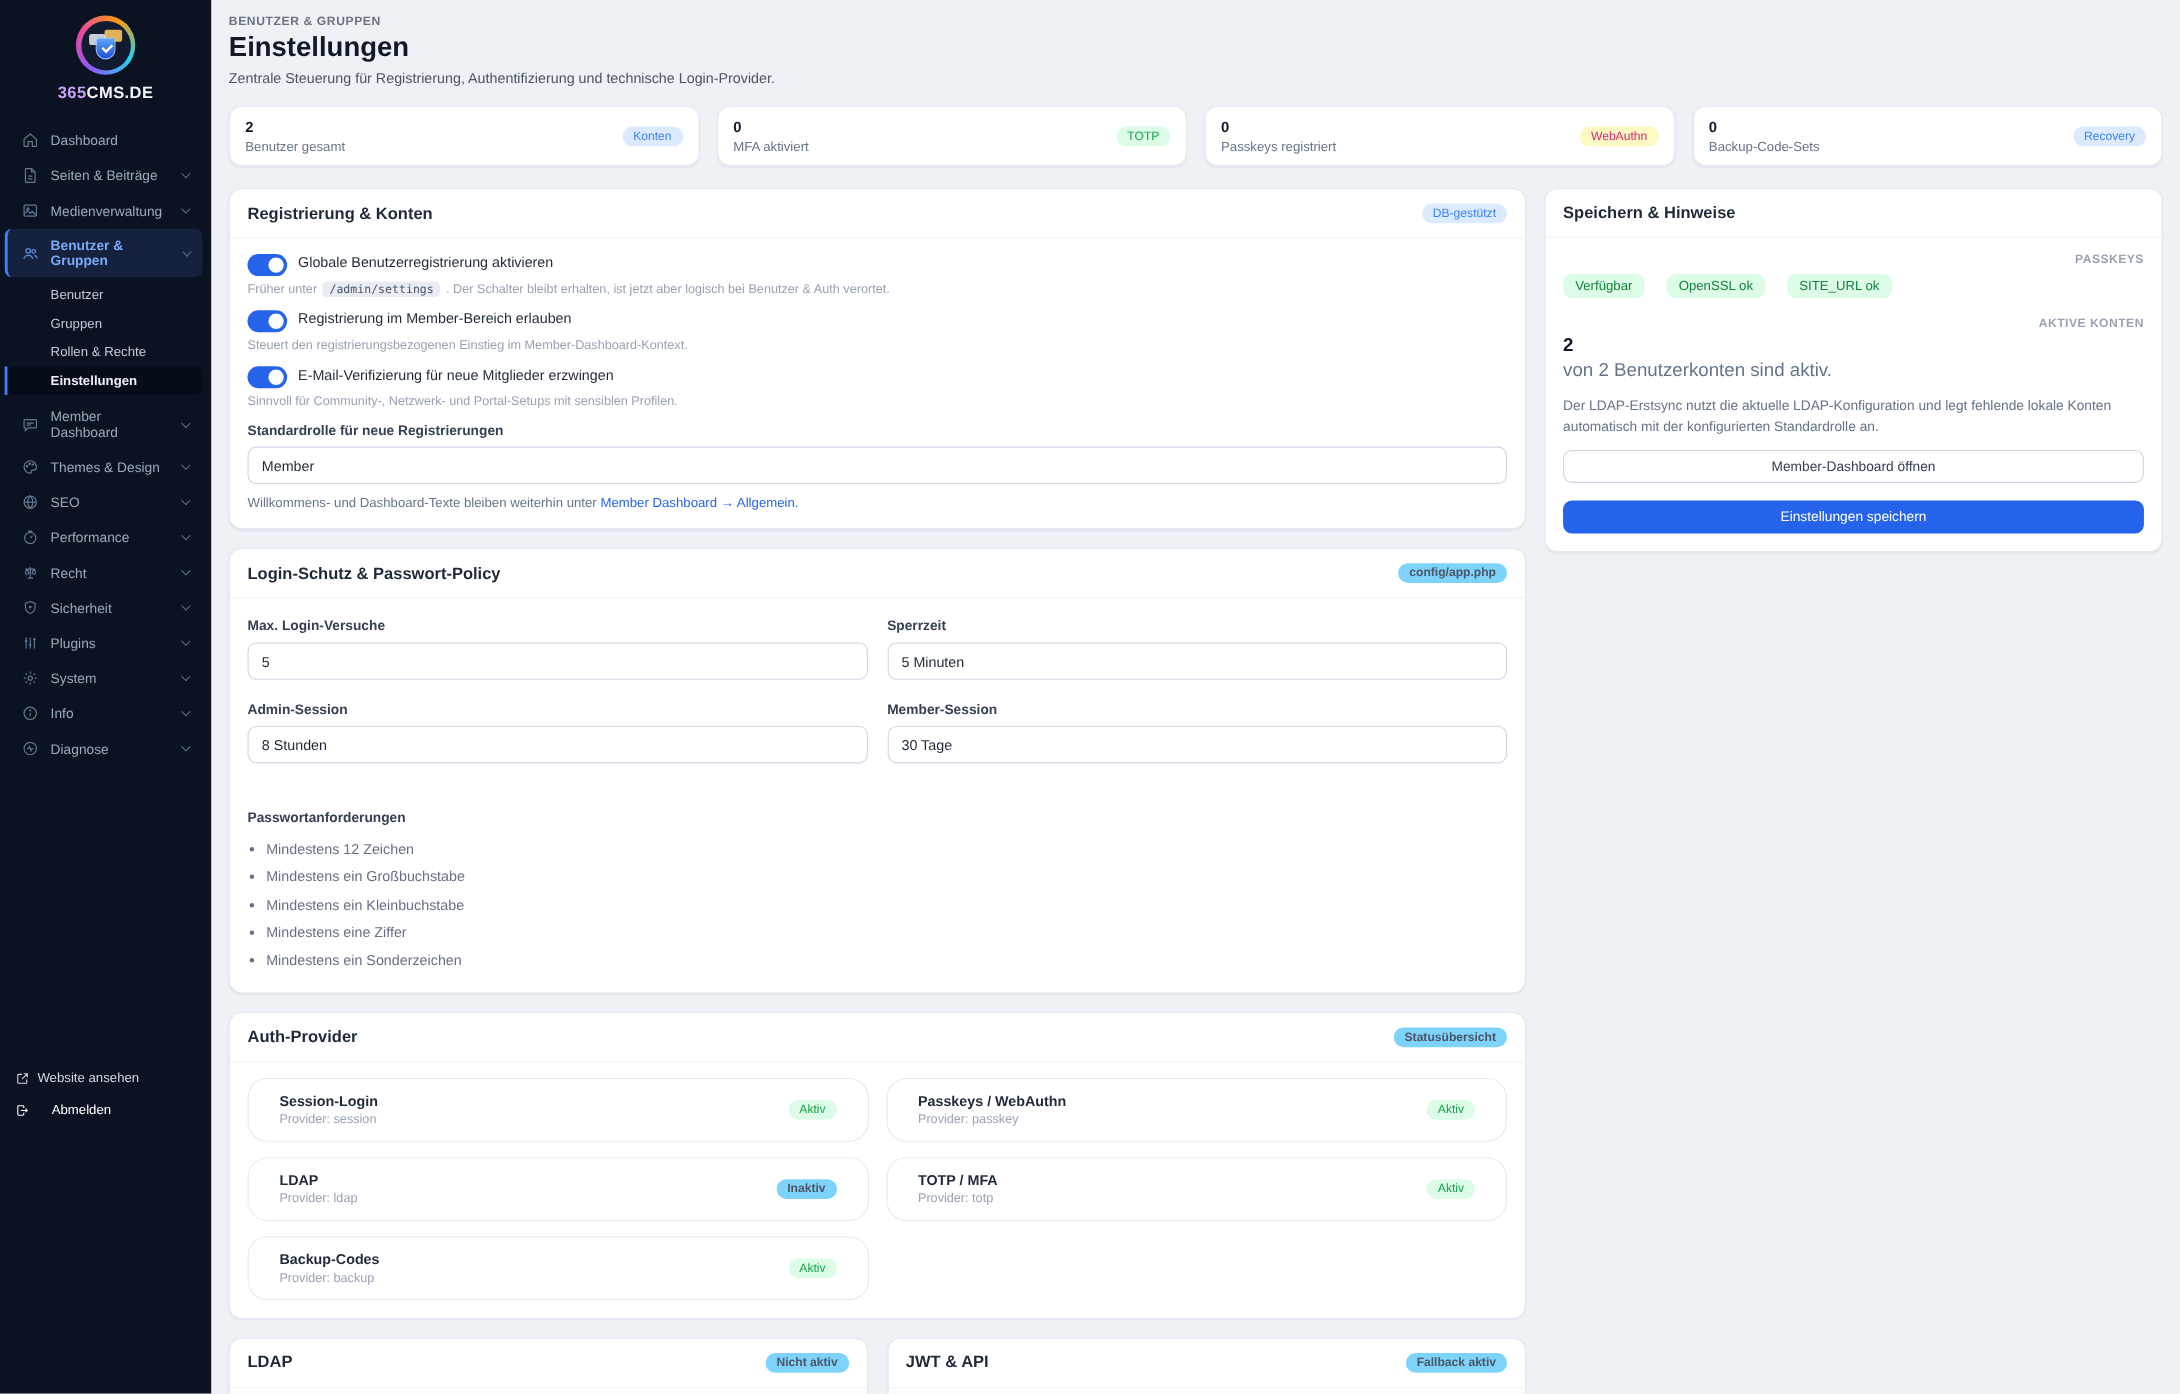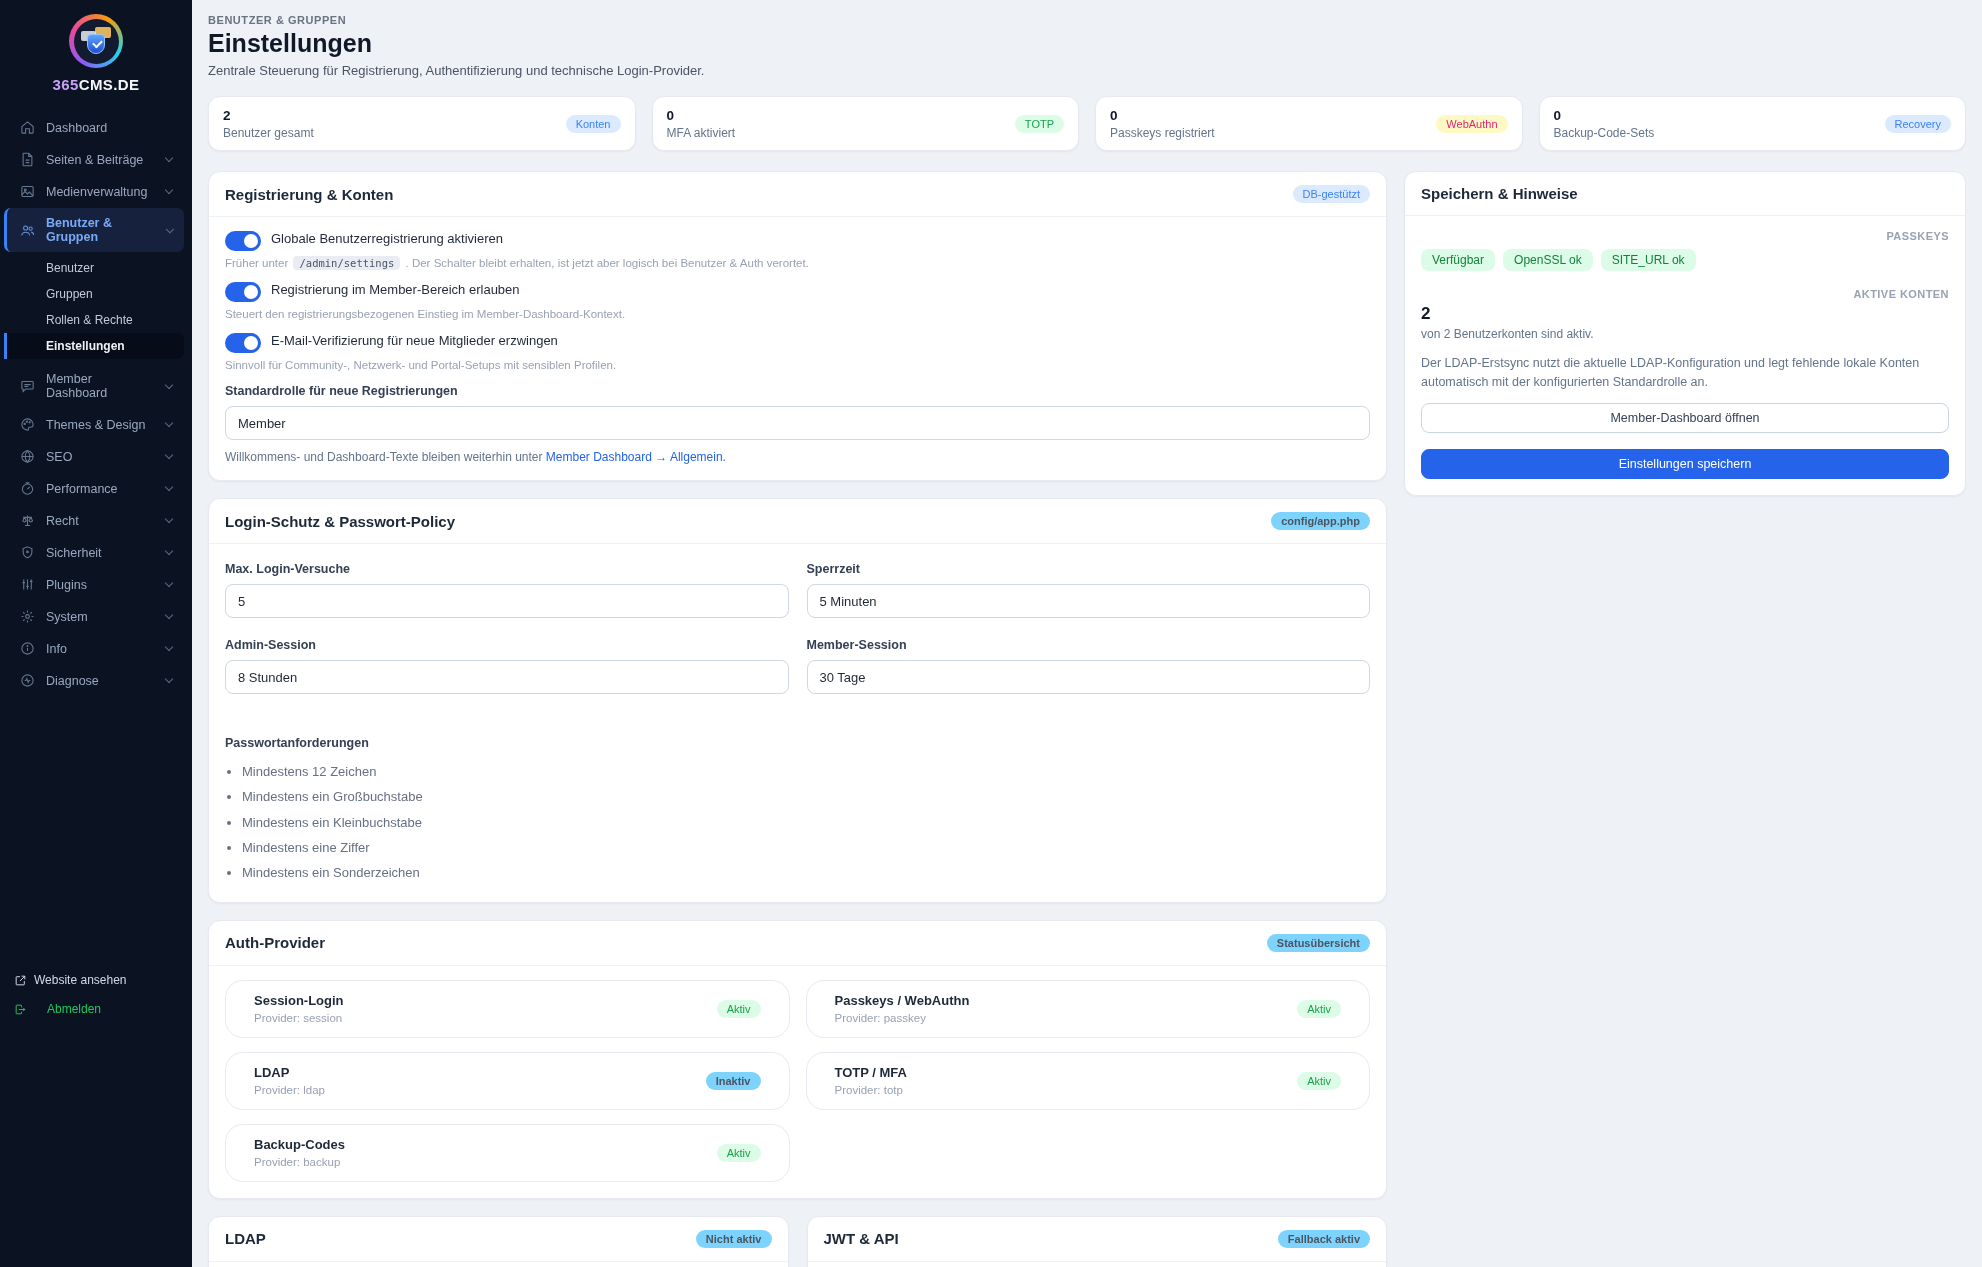--- a/index.html
+++ b/index.html
@@ -26,21 +26,21 @@
   .nav-item.active { background:#16223d; border-left-color:#3b82f6; color:#7aa9f8; font-weight:700; }
   .nav-item.active svg { color:#5f8fe0; }
   .chev { width:6px; height:6px; border-right:1.5px solid #596a85; border-bottom:1.5px solid #596a85; transform:rotate(45deg); margin-left:auto; margin-right:4px; margin-top:-3px; }
   .sub-nav { padding:2px 0 4px; }
   .sub-item { margin:0 8px 0 4px; padding:6px 8px 6px 39px; border-left:3px solid transparent; border-radius:0 7px 7px 0; font-size:12px; color:#c3cbd9; cursor:pointer; }
   .sub-item.active { background:#060c18; border-left-color:#3b82f6; color:#eef2f8; font-weight:700; }
 
   .side-footer { margin-top:276px; padding:0 14px; }
   .side-link { display:flex; align-items:center; gap:7px; font-size:12px; color:#d3dae6; margin-bottom:15px; cursor:pointer; }
   .side-link svg { width:13px; height:13px; }
-  .side-link.logout { color:#22c55e;gap:20px; }
+  .side-link.logout { color:#ffffff;gap:20px; }
 
   
   .main { flex:1; padding:14px 16px 0; overflow:hidden; }
   .breadcrumb { font-size:11px; font-weight:700; letter-spacing:.05em; color:#6b7280; text-transform:uppercase; }
   .page-title { font-size:25px; font-weight:800; color:#111827; margin-top:3px; }
   .page-sub { font-size:13px; color:#4b5563; margin-top:5px; }
 
   .stats { display:grid; grid-template-columns:repeat(4,1fr); gap:16px; margin-top:18px; }
   .stat-card { background:#fff; border:1px solid #e6eaf0; border-radius:12px; box-shadow:0 1px 2px rgba(15,23,42,.05); padding:10px 14px; height:55px; display:flex; align-items:center; justify-content:space-between; }
   .stat-value { font-size:13.5px; font-weight:700; color:#0f172a; }
@@ -80,25 +80,25 @@
 
   .providers { display:grid; grid-template-columns:1fr 1fr; gap:14px 16px; }
   .provider { border:1px solid #e6eaf0; border-radius:18px; padding:12px 28px; display:flex; align-items:center; justify-content:space-between; min-height:58px; }
   .prov-name { font-size:13px; font-weight:700; color:#1d2939; }
   .prov-sub { font-size:11.5px; color:#98a2b3; margin-top:4px; }
 
   .bottom-row { display:grid; grid-template-columns:1fr 1fr; gap:18px; }
   .bottom-row .card { margin-bottom:0; }
 
   
-  .chips { display:flex; gap:8px; margin-top:7px; }
+  .chips { display:flex; gap:20px; margin-top:7px; }
   .chip { font-size:12px; padding:4px 11px; border-radius:8px; background:#dcfce7; color:#15803d; }
   .mini-label { font-size:11px; font-weight:600; letter-spacing:.04em; color:#98a2b3; text-transform:uppercase;text-align:right; }
   .big-num { font-size:17px; font-weight:700; color:#0f172a; margin-top:4px; }
-  .note { font-size:12px; color:#64748b; margin-top:3px; }
+  .note { font-size:17px; color:#64748b; margin-top:3px; }
   .para { font-size:12.5px; color:#64748b; line-height:1.5; margin-top:13px; }
   .btn { width:100%; height:30px; border-radius:8px; font-size:12.5px; font-family:inherit; cursor:pointer; display:flex; align-items:center; justify-content:center; }
   .btn.primary { background:#2563eb; border:1px solid #2563eb; color:#fff; margin-top:16px; }
   .btn.secondary { background:#fff; border:1px solid #cbd5e1; color:#334155; margin-top:11px; }
 </style>
 </head>
 <body>
 
 <div class="app">
 

